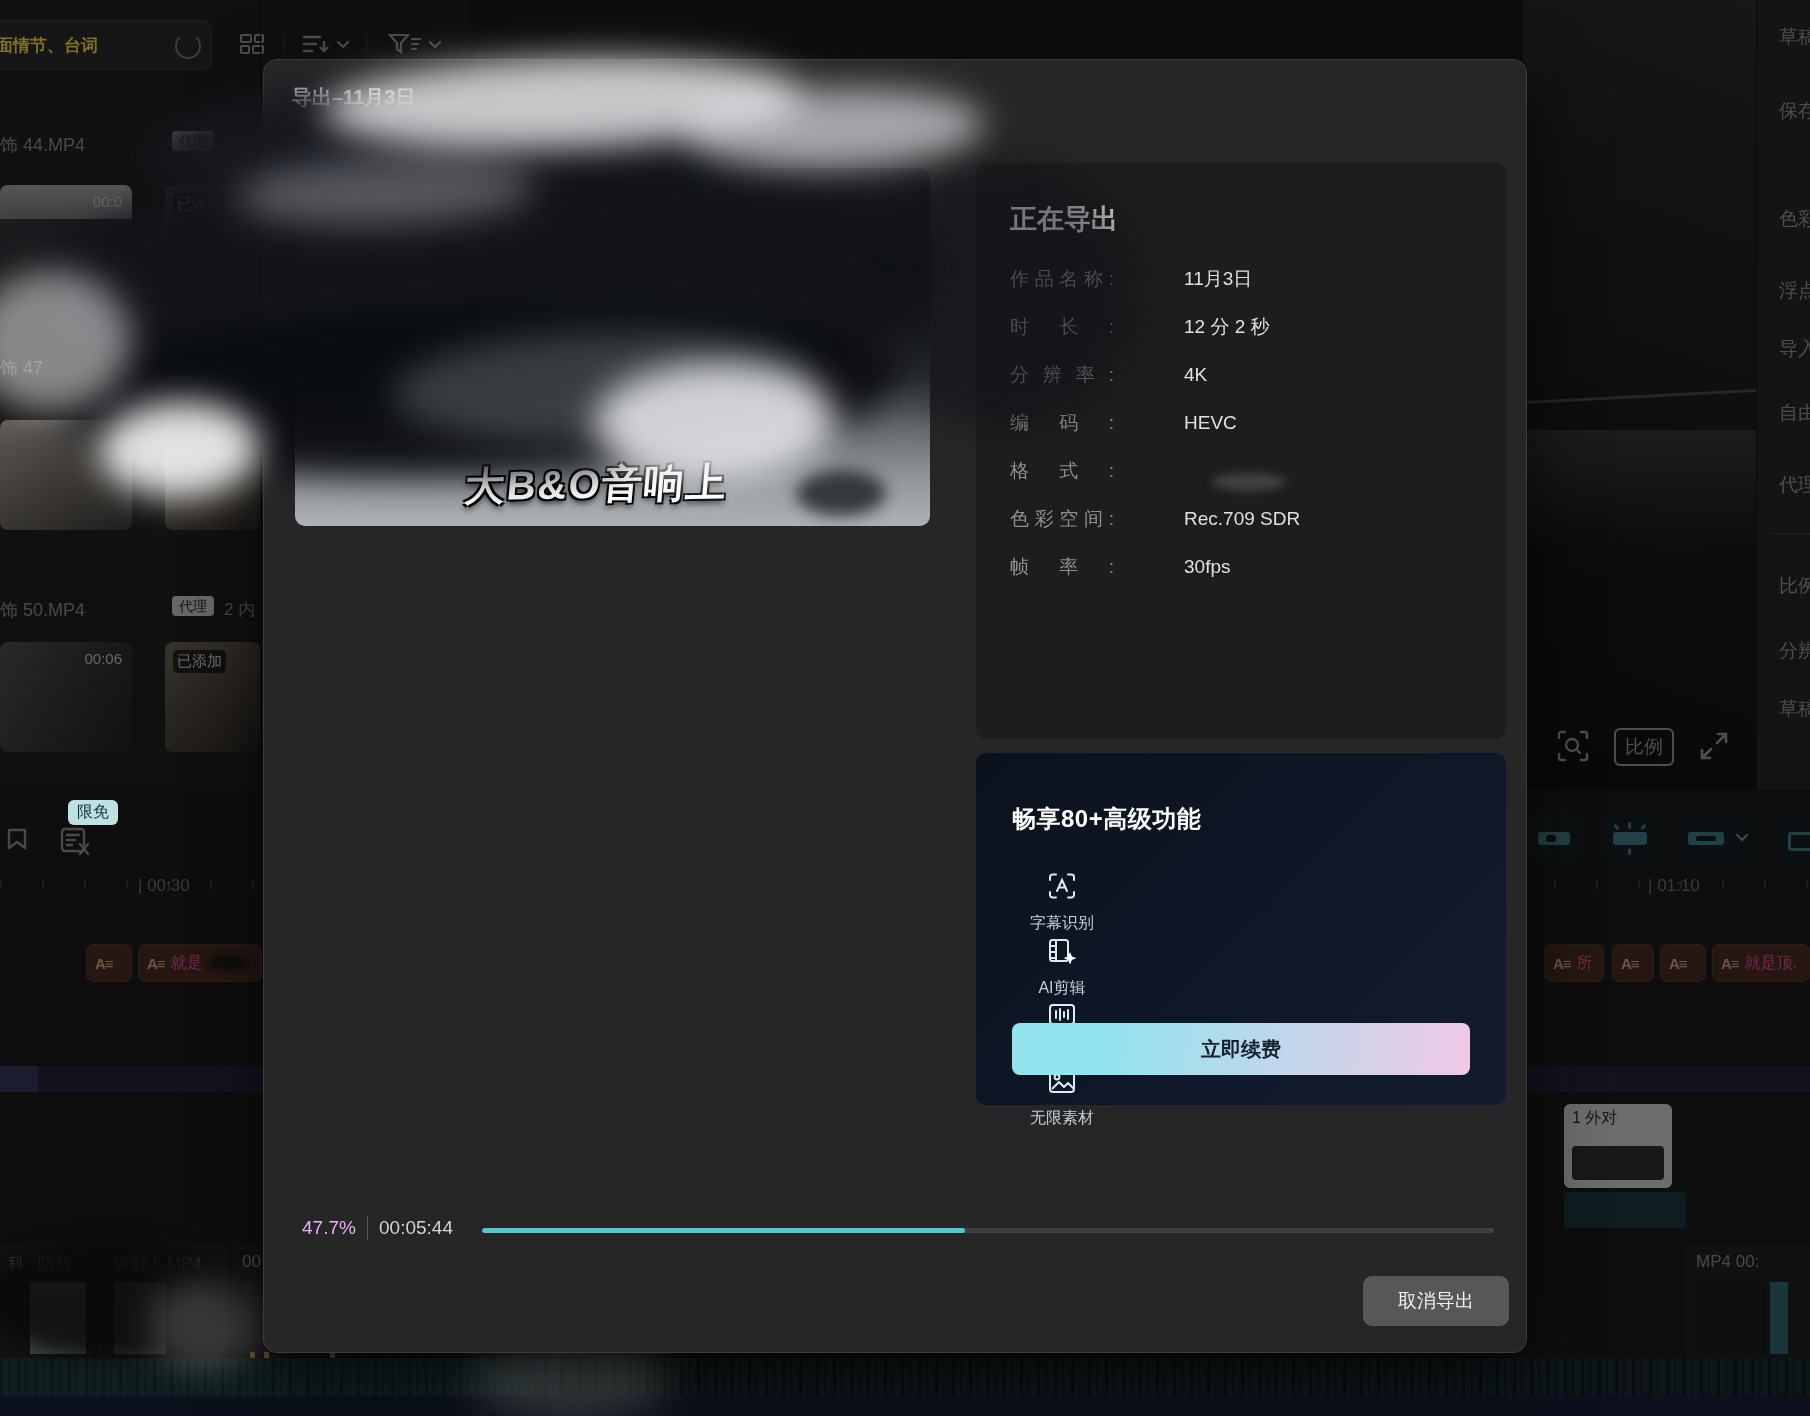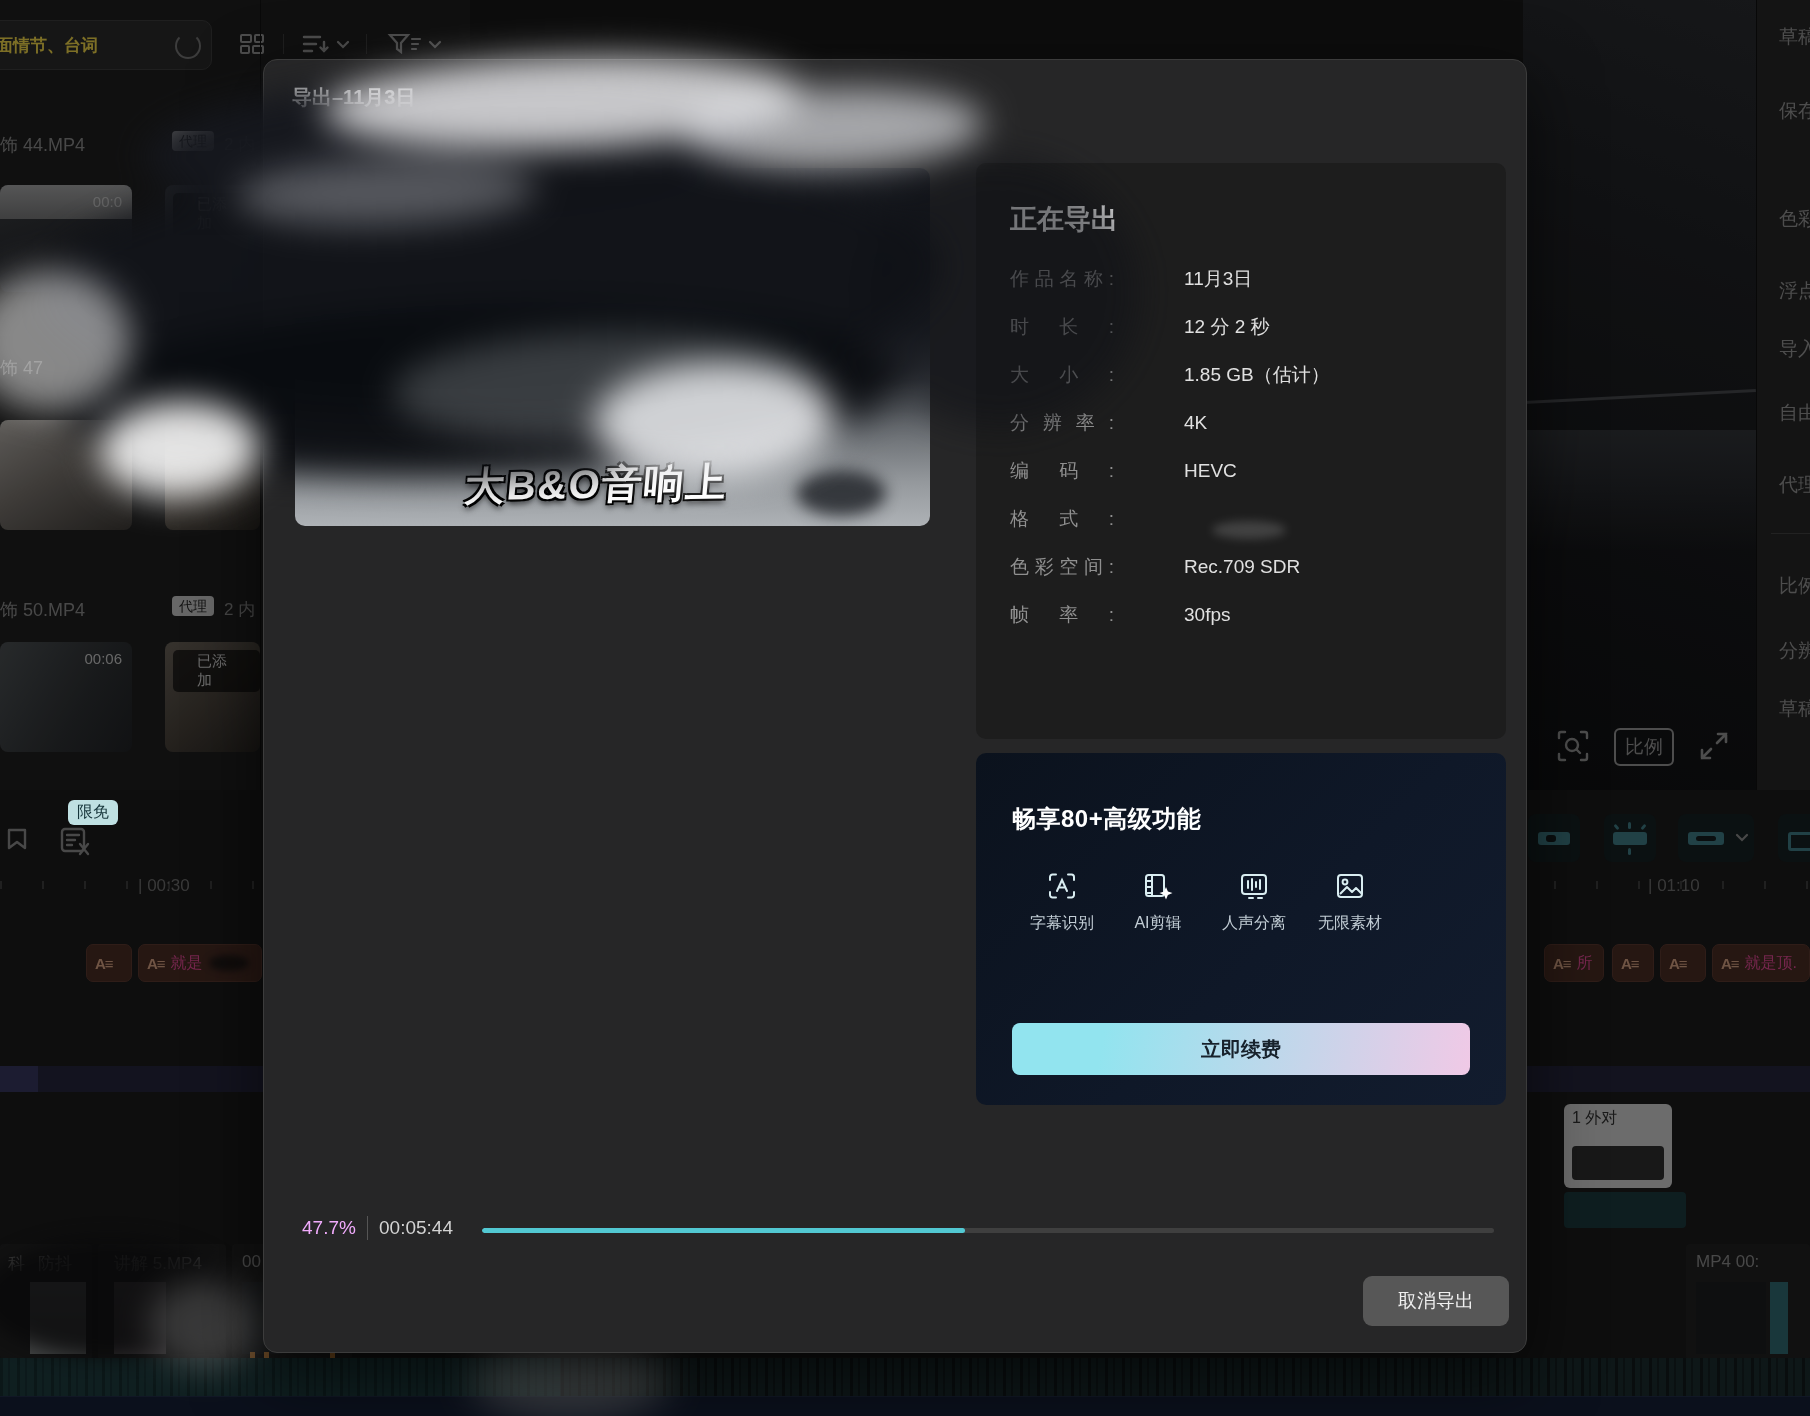--- a/index.html
+++ b/index.html
@@ -11,21 +11,21 @@
   .lib-panel{position:absolute;left:0;top:0;width:470px;height:790px;background:#1b1b1b;}
   .searchbox{position:absolute;left:-12px;top:20px;width:222px;height:48px;background:#262626;border:1px solid #3a3a3a;border-radius:10px;}
   .searchtext{position:absolute;left:7px;top:13px;font-size:17px;color:#fde047;white-space:nowrap;font-weight:bold;}
   .ring{position:absolute;width:22px;height:22px;border:2px solid #777;border-radius:50%;border-top-color:transparent;}
   .tbicon{position:absolute;color:#9a9a9a;}
   .vdiv{position:absolute;width:1px;background:#3a3a3a;}
   .fname{position:absolute;font-size:18px;color:#8f8f8f;white-space:nowrap;}
   .badge-proxy{position:absolute;background:#cfcfcf;color:#1c1c1c;font-size:14px;border-radius:4px;padding:2px 7px;line-height:16px;}
   .extra{position:absolute;font-size:17px;color:#8a8a8a;white-space:nowrap;}
   .thumb{position:absolute;border-radius:8px;overflow:hidden;background:linear-gradient(160deg,#3a3d42,#24262b 55%,#1a1c20);}
-  .badge-added{position:absolute;left:8px;top:8px;background:rgba(0,0,0,.66);color:#d8d8d8;font-size:15px;border-radius:5px;padding:2px 24px;}
+  .badge-added{position:absolute;left:8px;top:8px;background:rgba(0,0,0,.66);color:#d8d8d8;font-size:15px;border-radius:5px;padding:2px 4px;}
   .dur{position:absolute;color:#cfcfcf;font-size:15px;}
   .timeline-bg{position:absolute;left:0;top:790px;width:1810px;height:626px;background:#151515;}
   .ruler{position:absolute;left:0;top:872px;width:1810px;height:26px;background:repeating-linear-gradient(90deg,#3c3c3c 0 2px,transparent 2px 42px);background-size:42px 8px;background-position:0 9px;background-repeat:repeat-x;}
   .rmark{position:absolute;font-size:17px;color:#6f6f6f;white-space:nowrap;}
   .subclip{position:absolute;top:944px;height:38px;background:#47281f;border:1px solid #5a352a;border-radius:7px;display:flex;align-items:center;gap:6px;padding:0 8px;box-sizing:border-box;overflow:hidden;}
   .subglyph{font-size:15px;font-weight:bold;color:#e0a886;letter-spacing:-1px;white-space:nowrap;}
   .subtext{font-size:16px;color:#ec4899;white-space:nowrap;}
   .violet{position:absolute;left:0;top:1066px;width:1810px;height:26px;background:#202039;}
   .vclip{position:absolute;background:#1d1d1d;border-radius:4px;}
   .vlabel{position:absolute;font-size:17px;color:#8f8f8f;white-space:nowrap;}
@@ -47,21 +47,21 @@
   .caption{position:absolute;left:170px;bottom:14px;font-size:40px;font-weight:900;color:#fff;transform:skewX(-6deg) rotate(-1deg);letter-spacing:2px;text-shadow:2px 2px 0 #000,-2px 2px 0 #000,2px -2px 0 #000,-2px -2px 0 #000,0 4px 6px rgba(0,0,0,.8);white-space:nowrap;}
   .info-panel{position:absolute;left:712px;top:103px;width:530px;height:576px;background:#1d1d1d;border-radius:10px;box-sizing:border-box;padding:38px 34px 0 34px;}
   .info-head{font-size:27px;font-weight:bold;color:#f2f2f2;margin-bottom:28px;}
   .irow{display:flex;margin-bottom:21px;height:27px;align-items:center;}
   .ilabel{display:inline-block;width:104px;font-size:19px;color:#8f8f8f;text-align:justify;text-align-last:justify;text-justify:inter-character;}
   .ivalue{margin-left:70px;font-size:19px;color:#e0e0e0;white-space:nowrap;position:relative;}
   .smudge{position:absolute;left:28px;top:2px;width:74px;height:18px;background:#7a7a7a;border-radius:50%;filter:blur(5px);opacity:.4;}
   .svip-box{position:absolute;left:712px;top:693px;width:530px;height:352px;border-radius:10px;background:linear-gradient(135deg,#0b121d 0%,#0f1828 55%,#121c2e 100%);box-sizing:border-box;padding:34px 36px;}
   .svip-brand{display:flex;align-items:center;gap:10px;font-size:25px;font-weight:bold;font-style:italic;letter-spacing:1px;}
   .svip-head{margin-top:16px;font-size:24px;font-weight:bold;color:#fff;letter-spacing:.5px;}
-  .feat-row{display:flex;justify-content:flex-start;margin-top:34px;padding:0 2px;}
+  .feat-row{display:flex;justify-content:space-between;margin-top:34px;padding:0 2px;flex-direction:column;}
   .feat{display:flex;flex-direction:column;align-items:center;gap:10px;width:96px;}
   .feat svg{color:#d9edf1;}
   .feat-label{font-size:16px;color:#c2cdd5;white-space:nowrap;}
   .cta{position:absolute;left:36px;bottom:30px;width:458px;height:52px;border:none;border-radius:8px;font-size:20px;font-weight:bold;color:#17222c;font-family:inherit;cursor:pointer;}
   .prog-pct{position:absolute;left:38px;top:1157px;font-size:19px;color:#f0abfc;}
   .prog-div{position:absolute;left:103px;top:1156px;width:1px;height:24px;background:#555;}
   .prog-time{position:absolute;left:115px;top:1157px;font-size:19px;color:#d3d3d3;}
   .track{position:absolute;left:218px;top:1168px;width:1012px;height:5px;background:#3f3f3f;border-radius:3px;overflow:hidden;}
   .fill{height:100%;border-radius:3px;background:#52c8d2;width:0;}
   .cancel{position:absolute;left:1099px;top:1216px;width:146px;height:50px;background:#575757;border:none;border-radius:9px;color:#f0f0f0;font-size:19px;font-family:inherit;cursor:pointer;}
@@ -286,24 +286,20 @@
       <div class="info-head">正在导出</div>
       <div class="irow">
           <span class="ilabel">作品名称:</span>
           <span class="ivalue">11月3日</span>
         </div>
       <div class="irow">
           <span class="ilabel">时长:</span>
           <span class="ivalue">12 分 2 秒</span>
         </div>
       <div class="irow">
-          <span class="ilabel">大小:</span>
-          <span class="ivalue">1.85 GB（估计）</span>
-        </div>
-      <div class="irow">
           <span class="ilabel">分辨率:</span>
           <span class="ivalue">4K</span>
         </div>
       <div class="irow">
           <span class="ilabel">编码:</span>
           <span class="ivalue">HEVC</span>
         </div>
       <div class="irow">
           <span class="ilabel">格式:</span>
           <span class="ivalue"><span></span><span class="smudge"></span></span>

